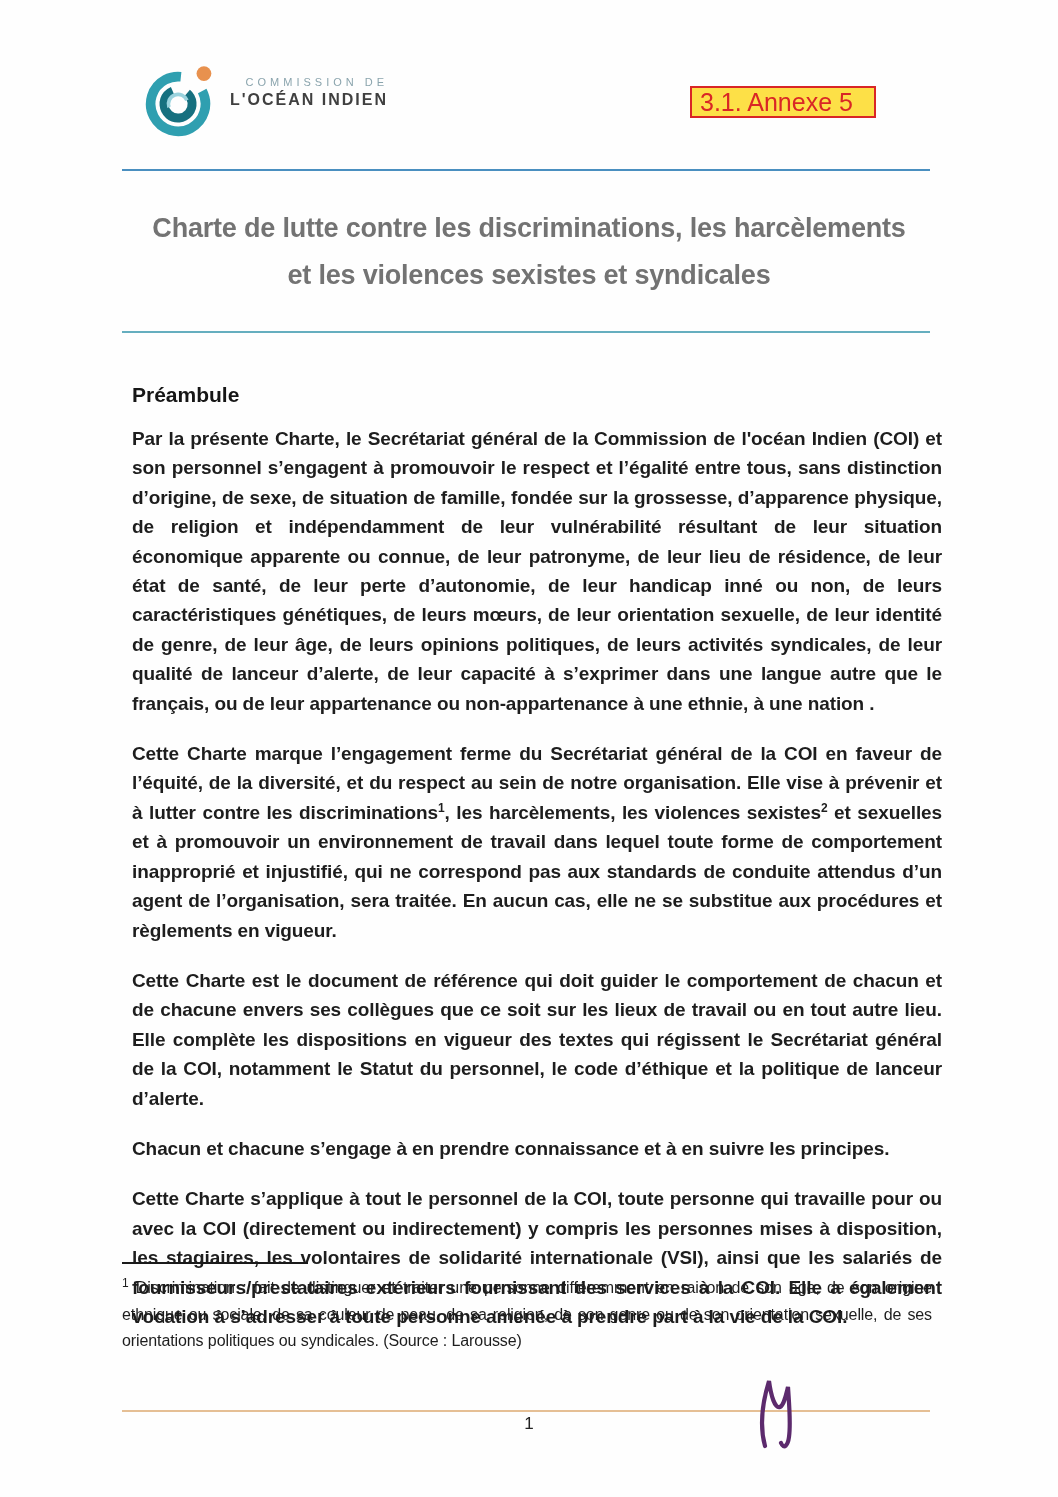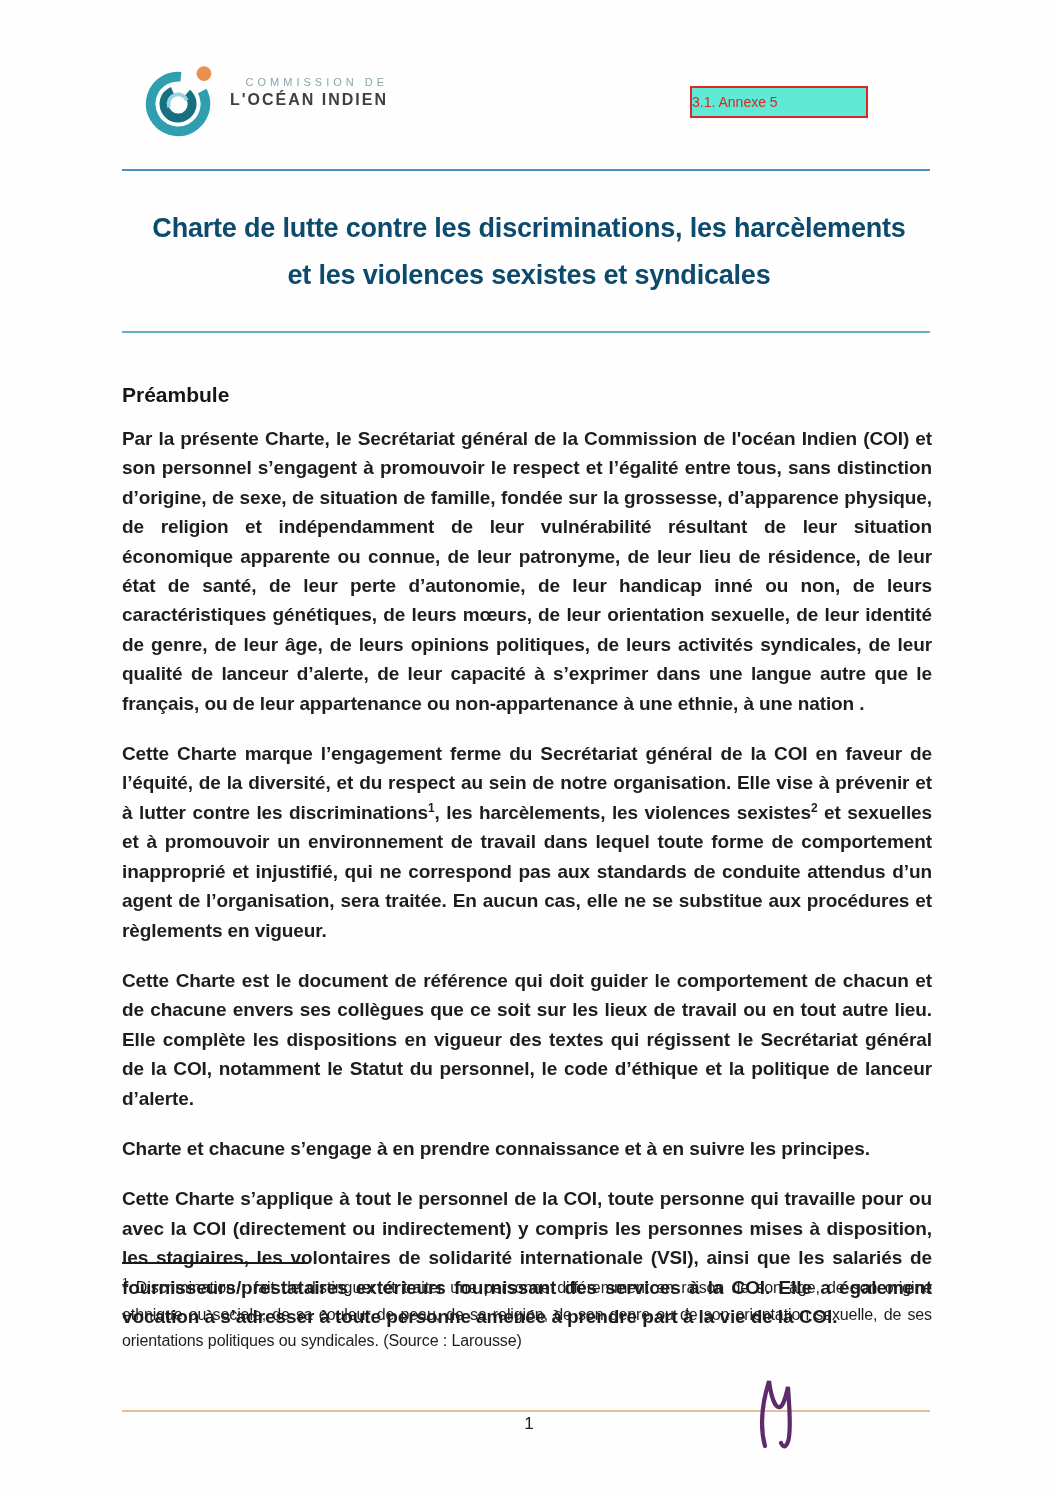--- a/index.html
+++ b/index.html
@@ -17,42 +17,43 @@
   .logo svg{display:block;}
   .logo-text{margin-left:12px;margin-top:14px;}
   .logo-line1{font-size:11px;letter-spacing:4px;color:#8aa4ad;font-weight:400;text-align:right;}
   .logo-line2{font-size:16px;letter-spacing:2px;color:#404040;font-weight:600;margin-top:3px;}
 
   .annexe-box{
     position:absolute;left:690px;top:86px;
     width:174px;height:28px;
     border:2px solid #d92626;
     color:#d92626;
-    font-size:14px;line-height:28px;
-    background:#5eead4;
+    font-size:25px;line-height:28px;
+    padding-left:8px;
+    background:#fde047;
   }
 
   
   .rule{position:absolute;left:122px;width:808px;}
   .rule-header{top:169px;height:2px;background:#4a8fc0;}
   .rule-title{top:331px;height:2px;background:#4aa0b4;opacity:.85;}
   .rule-footer{top:1410px;height:2px;background:#e5bf95;}
 
   
   .doc-title{
     position:absolute;top:205px;left:0;width:100%;
     margin:0;text-align:center;
-    font-weight:700;color:#0c4a6e;
+    font-weight:700;color:#737373;
     font-size:27px;line-height:47px;
     letter-spacing:-0.2px;
   }
   .doc-title span{display:block;white-space:nowrap;}
 
   
-  .content{position:absolute;left:122px;top:383px;width:810px;}
+  .content{position:absolute;left:132px;top:383px;width:810px;}
   .content h2{
     margin:0 0 17px 0;
     font-size:21px;font-weight:700;color:#161616;
   }
   .content p{
     margin:0 0 21px 0;
     font-size:19px;line-height:29.4px;
     text-align:justify;
     letter-spacing:-0.1px;
     font-weight:bold;
@@ -110,21 +111,21 @@
 
   <main class="content">
     <h2>Préambule</h2>
 
     <p>Par la présente Charte, le Secrétariat général de la Commission de l'océan Indien (COI) et son personnel s’engagent à promouvoir le respect et l’égalité entre tous, sans distinction d’origine, de sexe, de situation de famille, fondée sur la grossesse, d’apparence physique, de religion et indépendamment de leur vulnérabilité résultant de leur situation économique apparente ou connue, de leur patronyme, de leur lieu de résidence, de leur état de santé, de leur perte d’autonomie, de leur handicap inné ou non, de leurs caractéristiques génétiques, de leurs mœurs, de leur orientation sexuelle, de leur identité de genre, de leur âge, de leurs opinions politiques, de leurs activités syndicales, de leur qualité de lanceur d’alerte, de leur capacité à s’exprimer dans une langue autre que le français, ou de leur appartenance ou non-appartenance à une ethnie, à une nation .</p>
 
     <p><span>Cette Charte marque l’engagement ferme du Secrétariat général de la COI en faveur de l’équité, de la diversité, et du respect au sein de notre organisation. Elle vise à prévenir et à lutter contre les discriminations</span><sup>1</sup><span>, les harcèlements, les violences sexistes</span><sup>2</sup><span> et sexuelles et à promouvoir un environnement de travail dans lequel toute forme de comportement inapproprié et injustifié, qui ne correspond pas aux standards de conduite attendus d’un agent de l’organisation, sera traitée. En aucun cas, elle ne se substitue aux procédures et règlements en vigueur.</span></p>
 
     <p>Cette Charte est le document de référence qui doit guider le comportement de chacun et de chacune envers ses collègues que ce soit sur les lieux de travail ou en tout autre lieu. Elle complète les dispositions en vigueur des textes qui régissent le Secrétariat général de la COI, notamment le Statut du personnel, le code d’éthique et la politique de lanceur d’alerte.</p>
 
-    <p>Charte et chacune s’engage à en prendre connaissance et à en suivre les principes.</p>
+    <p>Chacun et chacune s’engage à en prendre connaissance et à en suivre les principes.</p>
 
     <p>Cette Charte s’applique à tout le personnel de la COI, toute personne qui travaille pour ou avec la COI (directement ou indirectement) y compris les personnes mises à disposition, les stagiaires, les volontaires de solidarité internationale (VSI), ainsi que les salariés de fournisseurs/prestataires extérieurs fournissant des services à la COI. Elle a également vocation à s’adresser à toute personne amenée à prendre part à la vie de la COI.</p>
   </main>
 
   <div class="footnotes">
     <div class="fn-rule"></div>
     <p><sup>1</sup> <span>Discrimination : fait de distinguer et traiter une personne différemment en raison de son âge, de son origine ethnique ou sociale, de sa couleur de peau, de sa religion, de son genre ou de son orientation sexuelle, de ses orientations politiques ou syndicales. (Source : Larousse)</span></p>
   </div>
 
   <div class="rule rule-footer"></div>

